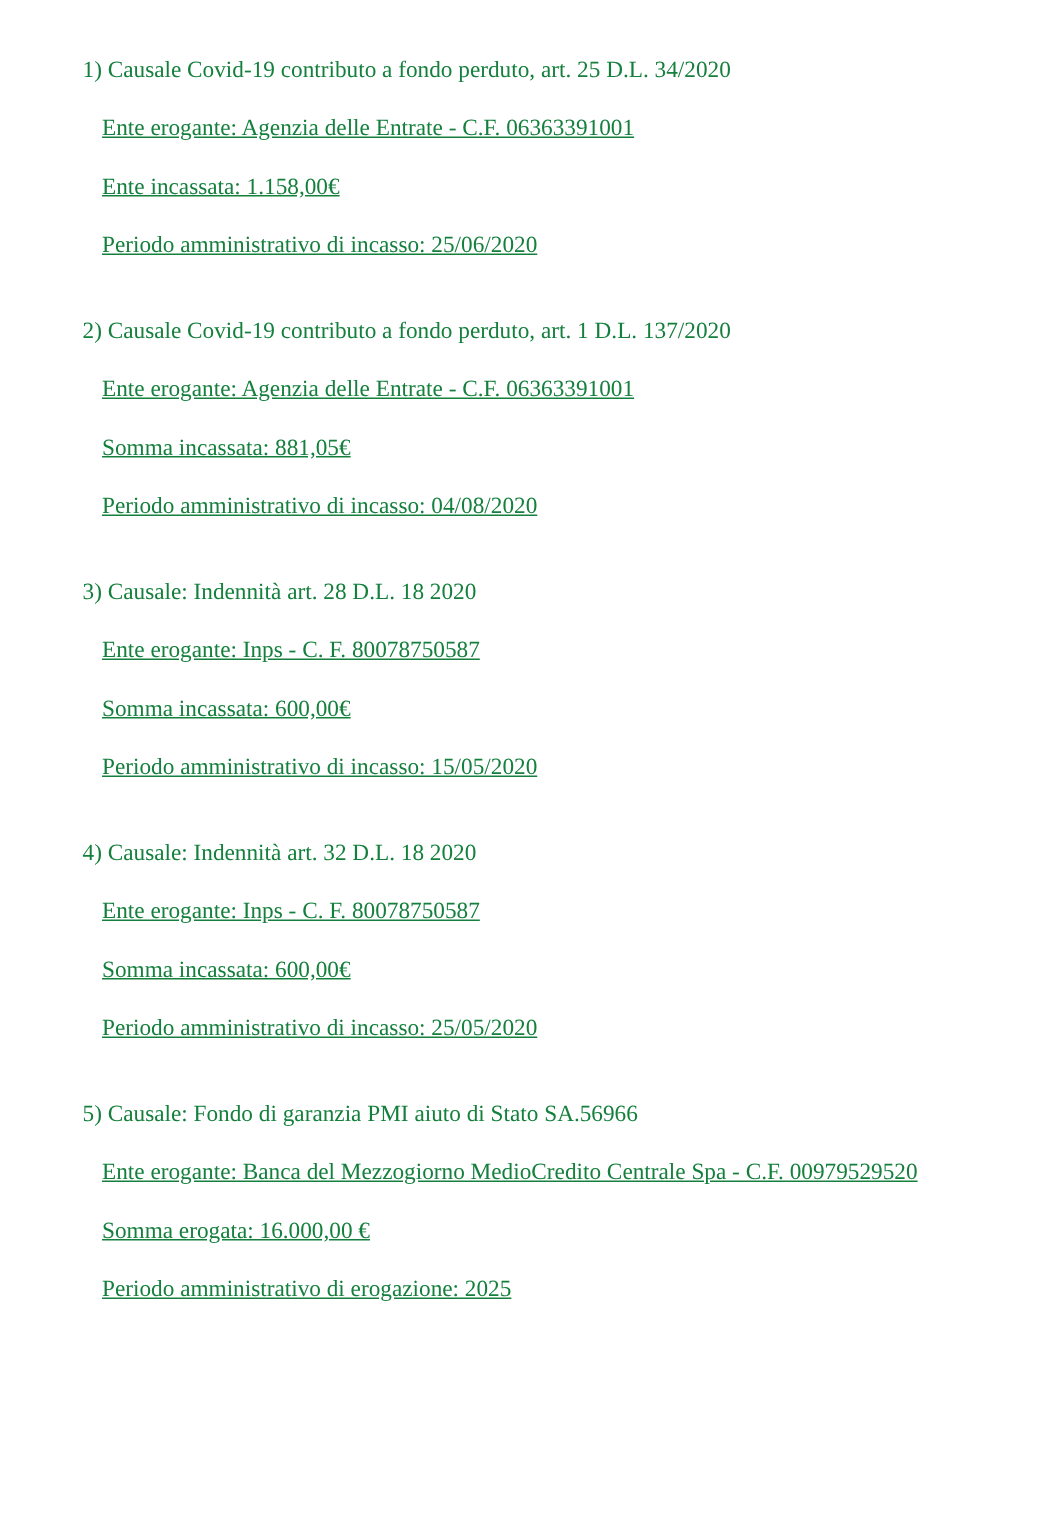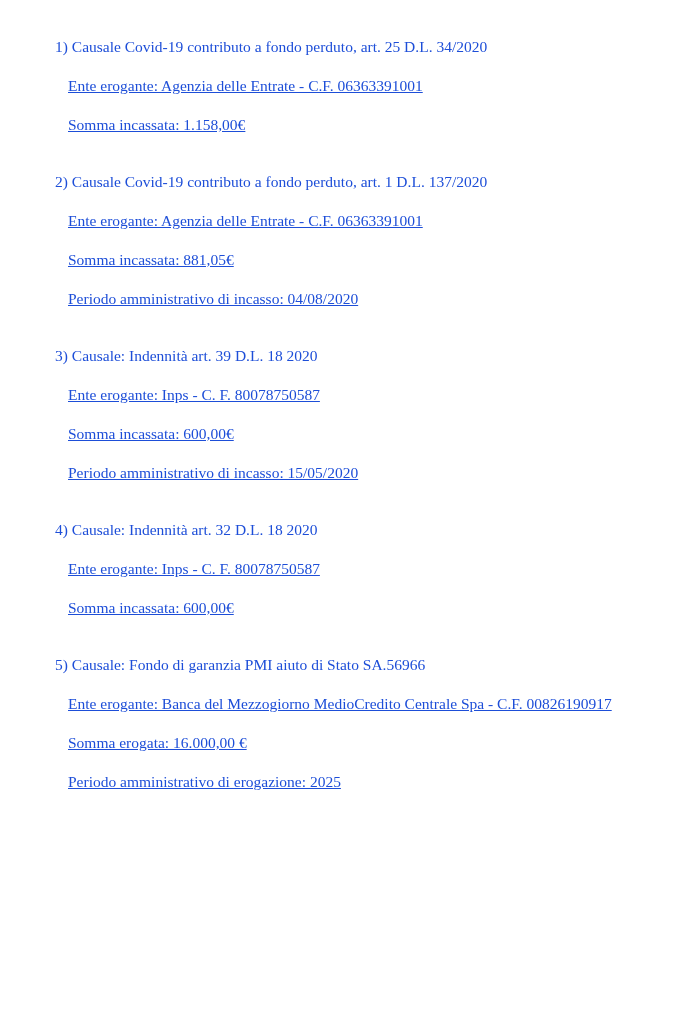--- a/index.html
+++ b/index.html
@@ -8,21 +8,21 @@
     background: #ffffff;
   }
   .page {
     width: 693px;
     height: 1024px;
     background: #ffffff;
     box-sizing: border-box;
     padding: 38px 40px 0 55px;
     font-family: "Liberation Serif", "DejaVu Serif", serif;
     font-size: 15.5px;
-    color: #1d4ed8;
+    color: #15803d;
     overflow: hidden;
   }
   .entry {
     margin-bottom: 40px;
   }
   .line {
     margin: 0 0 22px 0;
     line-height: 17px;
     white-space: nowrap;
   }
@@ -32,43 +32,45 @@
   }
 </style>
 </head>
 <body>
 
 <div class="page">
 
   <div class="entry">
     <p class="line">1) Causale Covid-19 contributo a fondo perduto, art. 25 D.L. 34/2020</p>
     <p class="line sub">Ente erogante: Agenzia delle Entrate - C.F. 06363391001</p>
-    <p class="line sub">Somma incassata: 1.158,00€</p>
+    <p class="line sub">Ente incassata: 1.158,00€</p>
+    <p class="line sub">Periodo amministrativo di incasso: 25/06/2020</p>
   </div>
 
   <div class="entry">
     <p class="line">2) Causale Covid-19 contributo a fondo perduto, art. 1 D.L. 137/2020</p>
     <p class="line sub">Ente erogante: Agenzia delle Entrate - C.F. 06363391001</p>
     <p class="line sub">Somma incassata: 881,05€</p>
     <p class="line sub">Periodo amministrativo di incasso: 04/08/2020</p>
   </div>
 
   <div class="entry">
-    <p class="line">3) Causale: Indennità art. 39 D.L. 18 2020</p>
+    <p class="line">3) Causale: Indennità art. 28 D.L. 18 2020</p>
     <p class="line sub">Ente erogante: Inps - C. F. 80078750587</p>
     <p class="line sub">Somma incassata: 600,00€</p>
     <p class="line sub">Periodo amministrativo di incasso: 15/05/2020</p>
   </div>
 
   <div class="entry">
     <p class="line">4) Causale: Indennità art. 32 D.L. 18 2020</p>
     <p class="line sub">Ente erogante: Inps - C. F. 80078750587</p>
     <p class="line sub">Somma incassata: 600,00€</p>
+    <p class="line sub">Periodo amministrativo di incasso: 25/05/2020</p>
   </div>
 
   <div class="entry">
     <p class="line">5) Causale: Fondo di garanzia PMI aiuto di Stato SA.56966</p>
-    <p class="line sub">Ente erogante: Banca del Mezzogiorno MedioCredito Centrale Spa - C.F. 00826190917</p>
+    <p class="line sub">Ente erogante: Banca del Mezzogiorno MedioCredito Centrale Spa - C.F. 00979529520</p>
     <p class="line sub">Somma erogata: 16.000,00 €</p>
     <p class="line sub">Periodo amministrativo di erogazione: 2025</p>
   </div>
 
 </div>
 
 </body></html>

